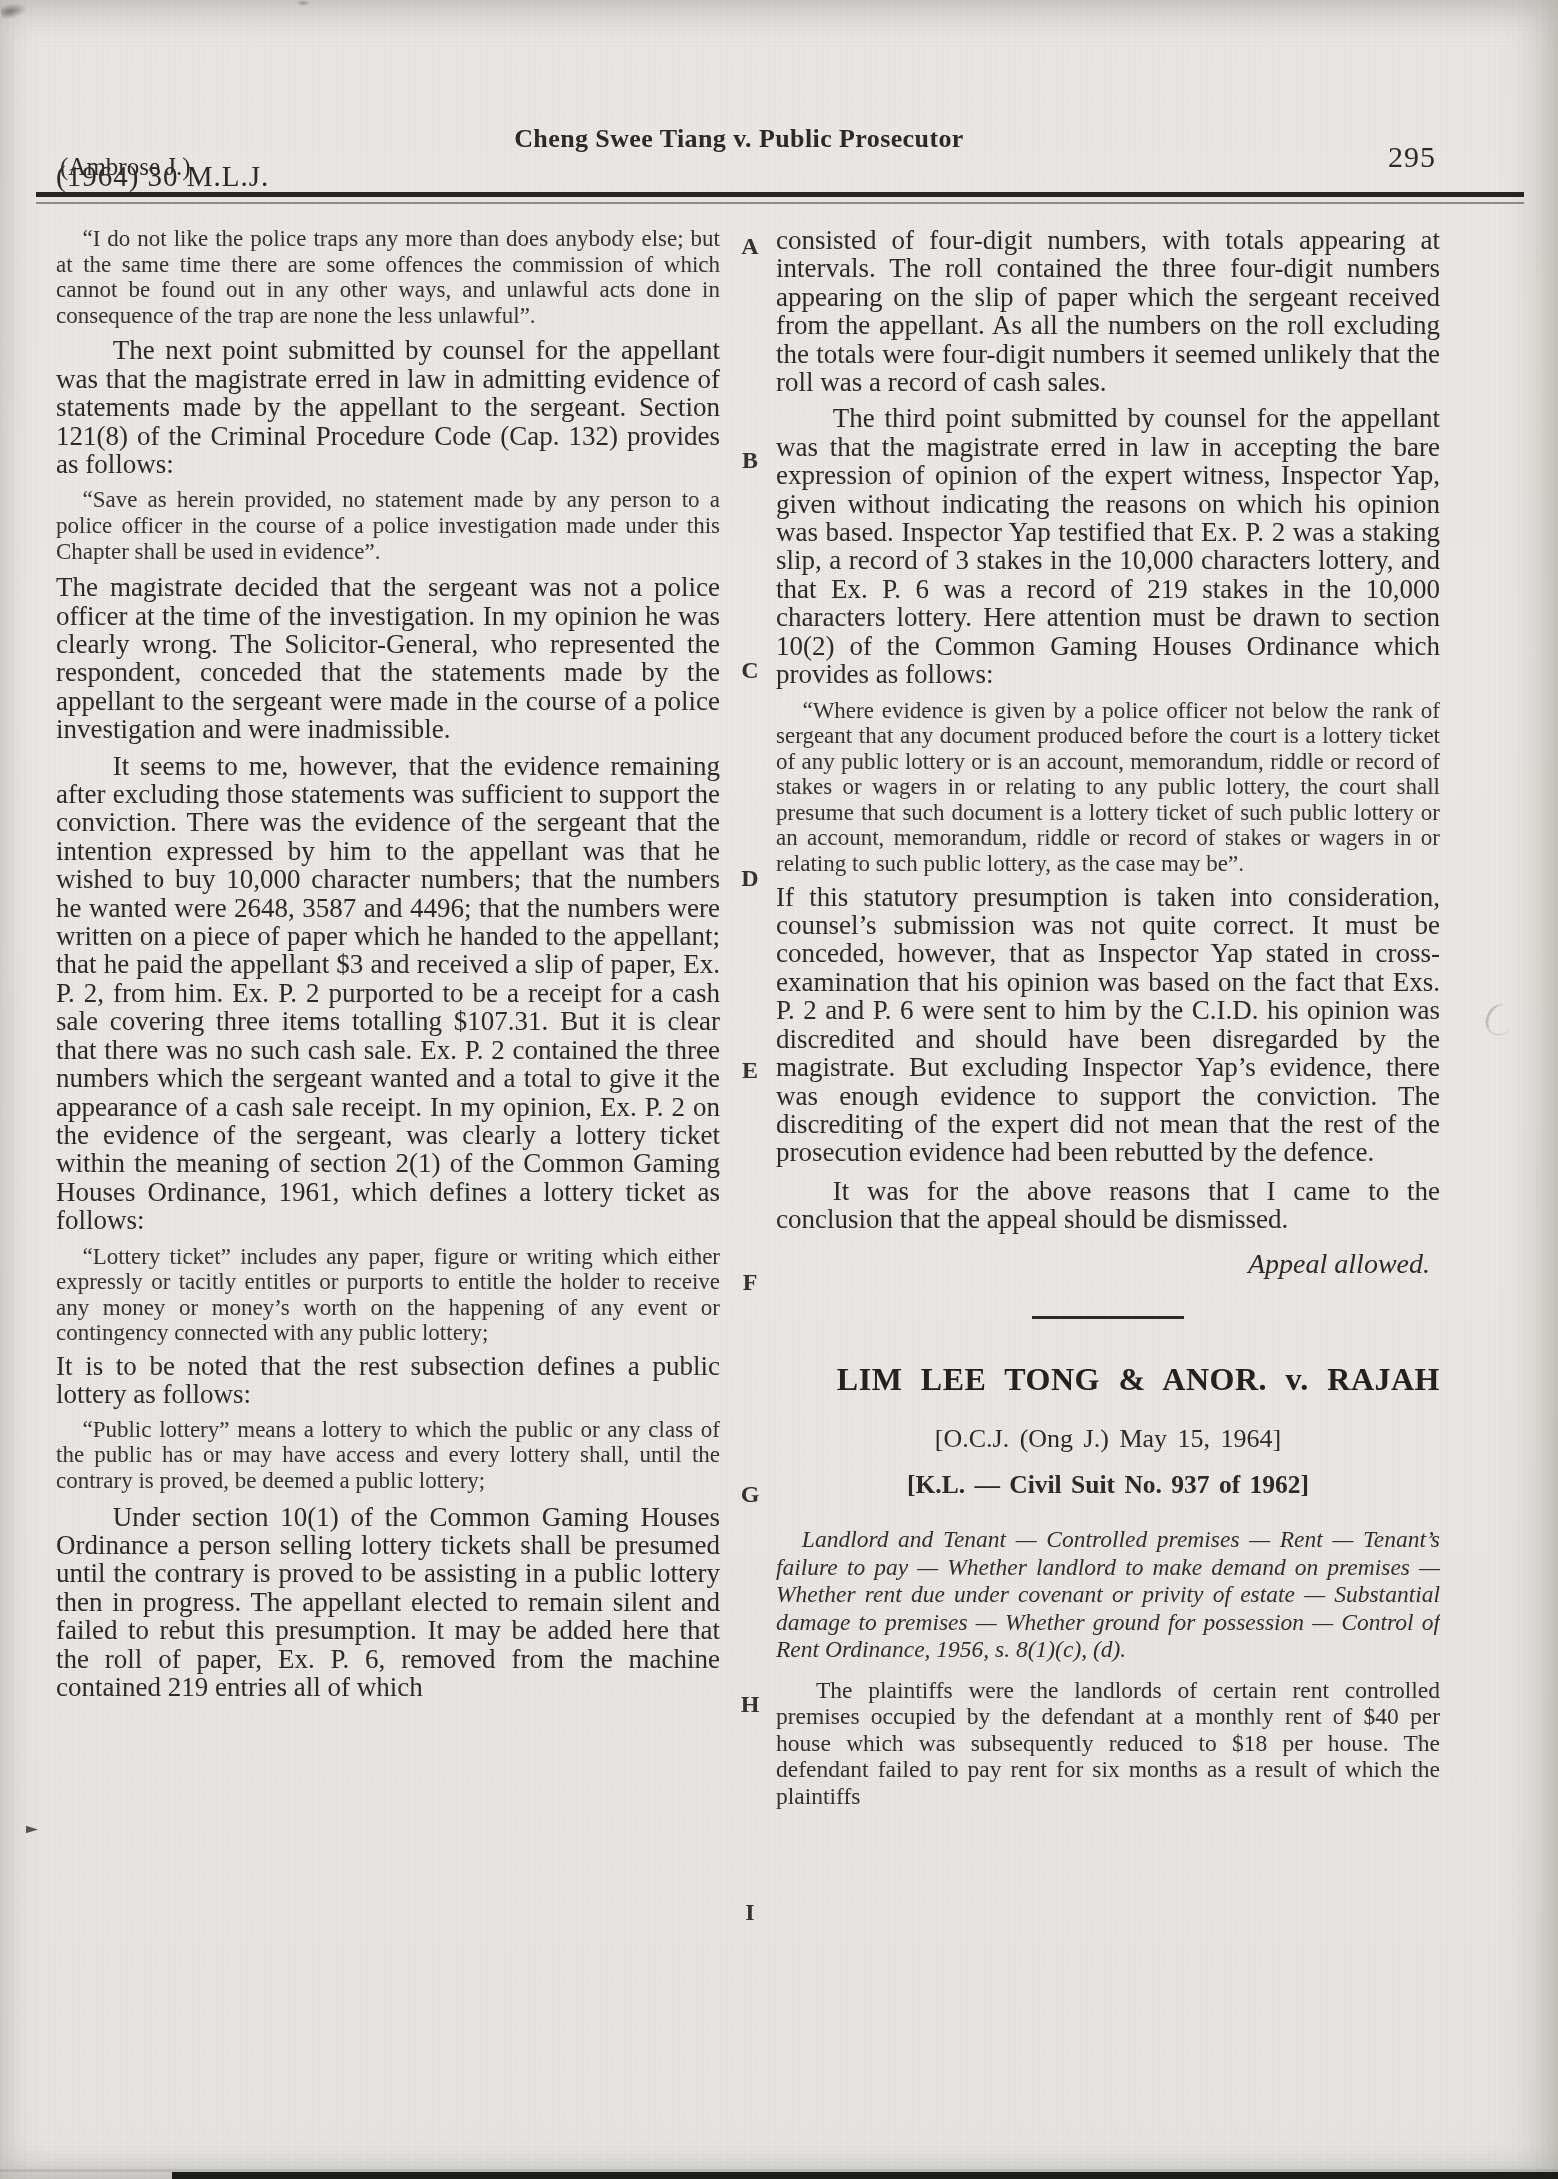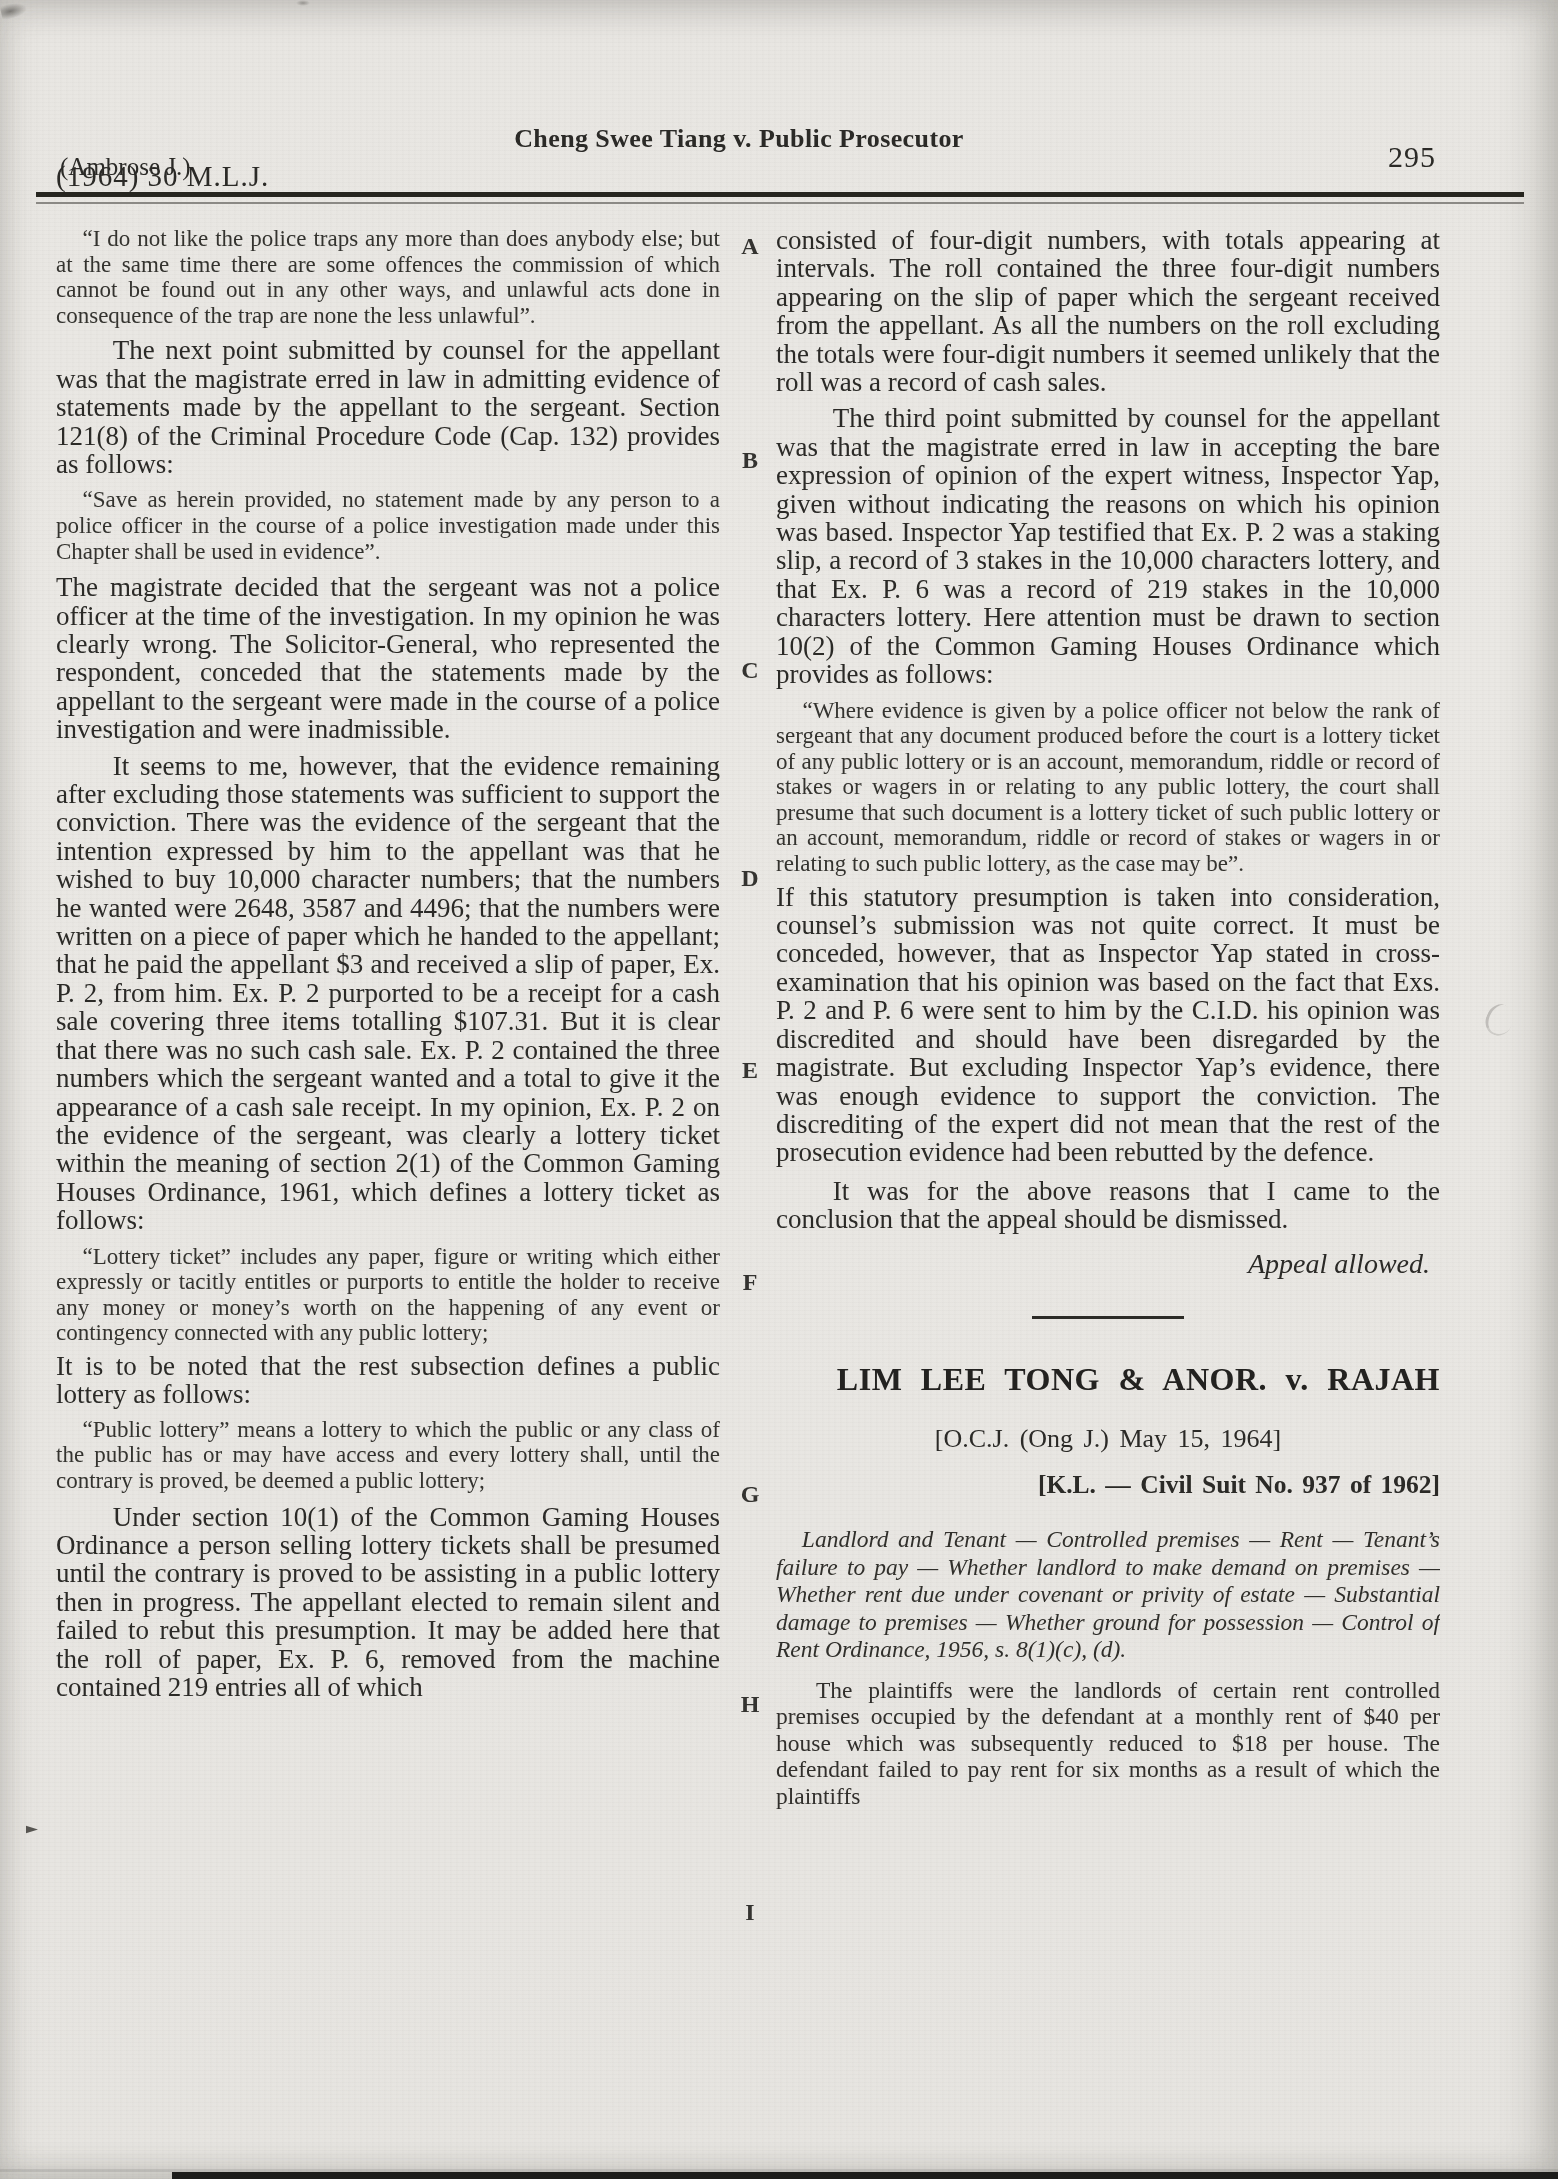--- a/index.html
+++ b/index.html
@@ -36,21 +36,21 @@
   .body-p{font-size:27px;line-height:28.4px;}
   .small-p{font-size:23px;line-height:25.6px;color:#34332f;}
   .ind{text-indent:2.1em;}
   .qind{text-indent:1.15em;}
   .mt6{margin-top:6px!important;}.mt8{margin-top:8px!important;}.mt9{margin-top:9px!important;}
   .mt10{margin-top:10px!important;}
   .result-line{font-style:italic;text-align:right;font-size:28px;padding-right:10px;margin-top:16px!important;}
   .separator{width:152px;height:3px;background:#2c2b27;margin:38px auto 0 auto;}
   .case2-title{margin-top:42px!important;text-align:right;font-weight:bold;font-size:32px;word-spacing:10px;letter-spacing:0.5px;color:#232220;}
   .case2-coram{margin-top:26px!important;text-align:center;font-weight:normal;font-size:26px;word-spacing:4px;}
-  .case2-suit{margin-top:16px!important;text-align:right;font-weight:bold;font-size:25.5px;word-spacing:3px;}
+  .case2-suit{margin-top:16px!important;text-align:center;font-weight:bold;font-size:25.5px;word-spacing:3px;}
   .catchwords{margin-top:26px!important;font-style:italic;font-size:23.5px;line-height:27.6px;text-indent:1.1em;color:#302f2b;}
   .case2-summary{margin-top:13px!important;font-size:23.5px;line-height:26.4px;text-indent:1.7em;color:#312f2c;}
   
   .gutter-letter{position:absolute;left:733px;width:34px;text-align:center;font-weight:bold;font-size:24px;color:#343330;}
   
   .corner-mark{position:absolute;left:1px;top:3px;width:26px;height:15px;
     background:radial-gradient(ellipse at 35% 50%, rgba(60,58,54,0.55), rgba(60,58,54,0) 70%);
     transform:rotate(-12deg);}
   .corner-dot{position:absolute;left:296px;top:0;width:14px;height:6px;
     background:radial-gradient(ellipse, rgba(70,68,64,0.4), rgba(70,68,64,0) 70%);}

